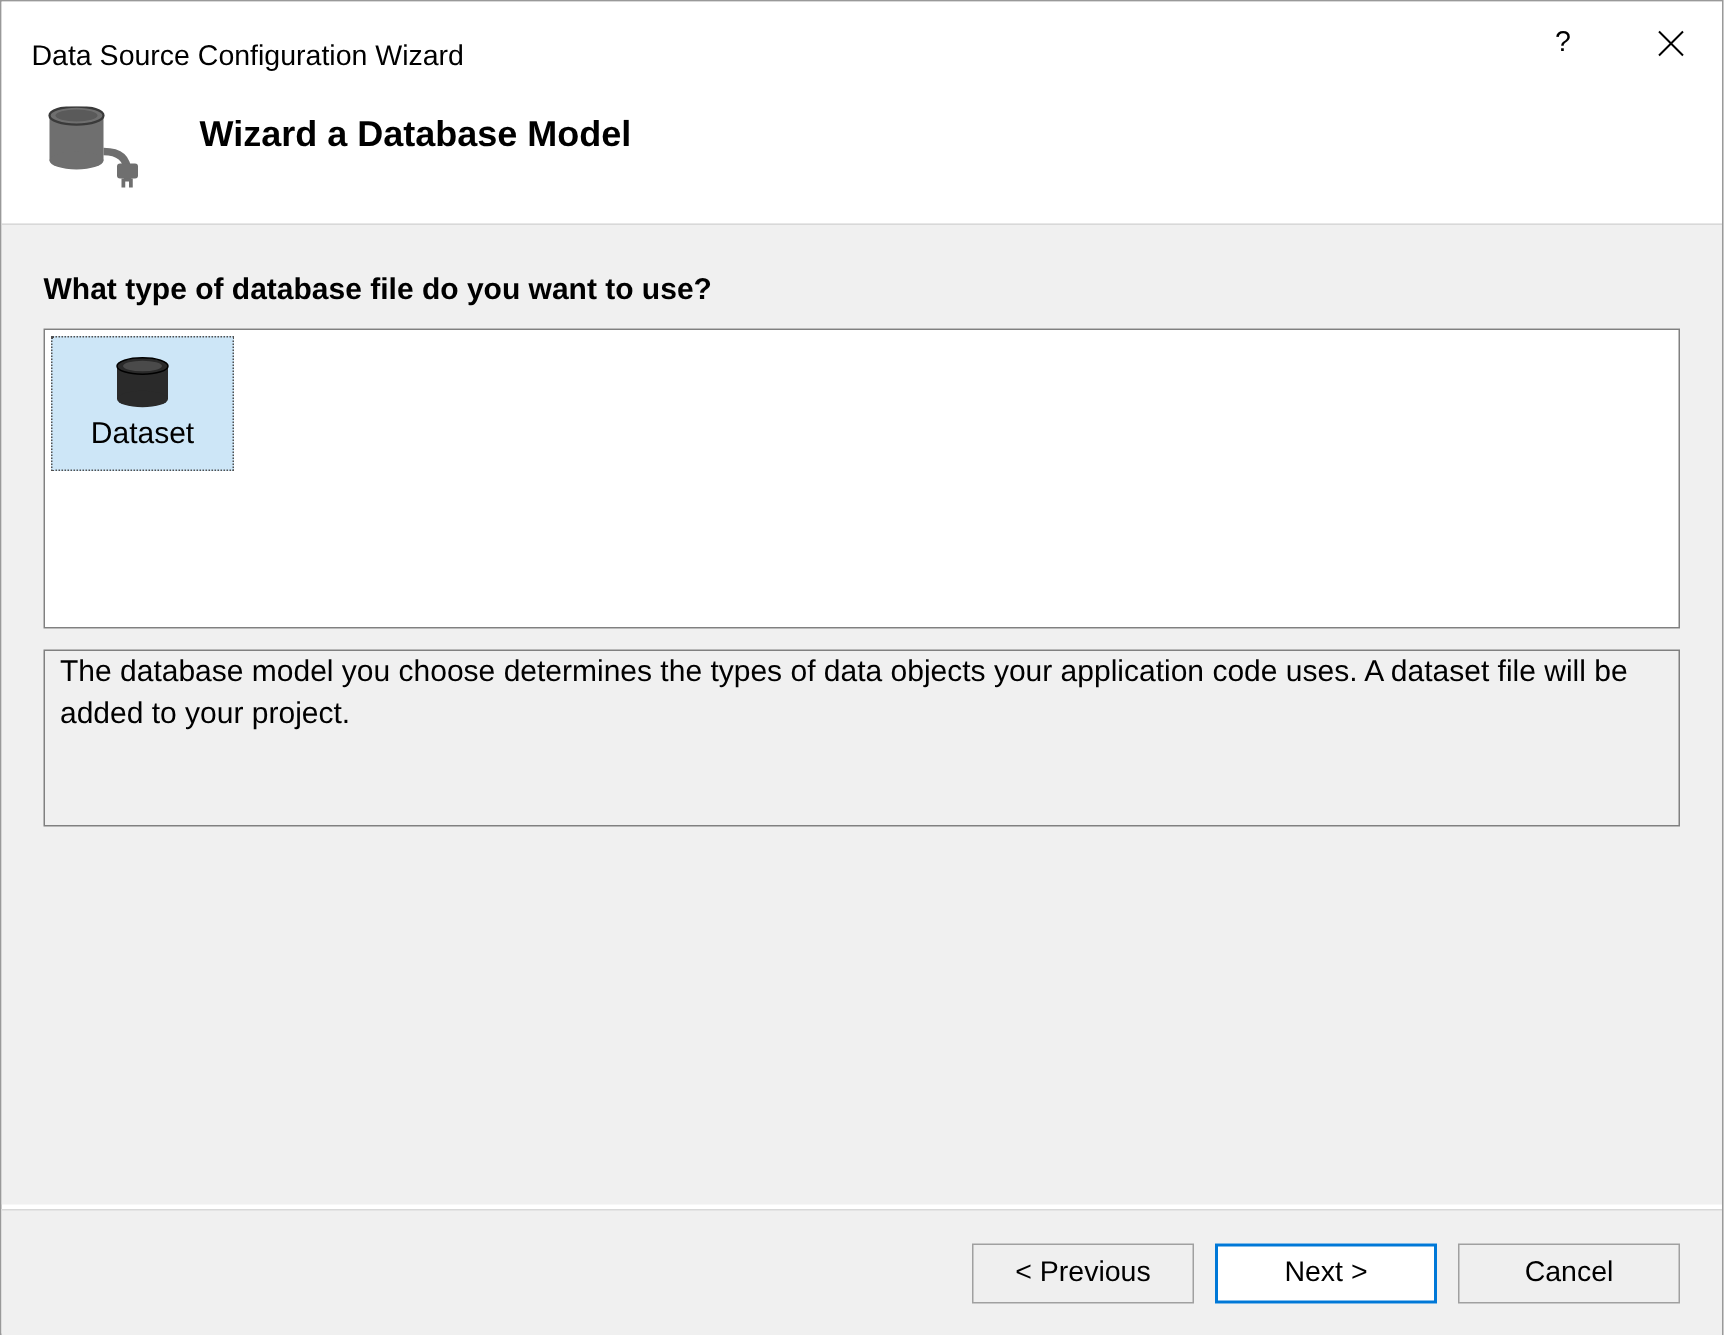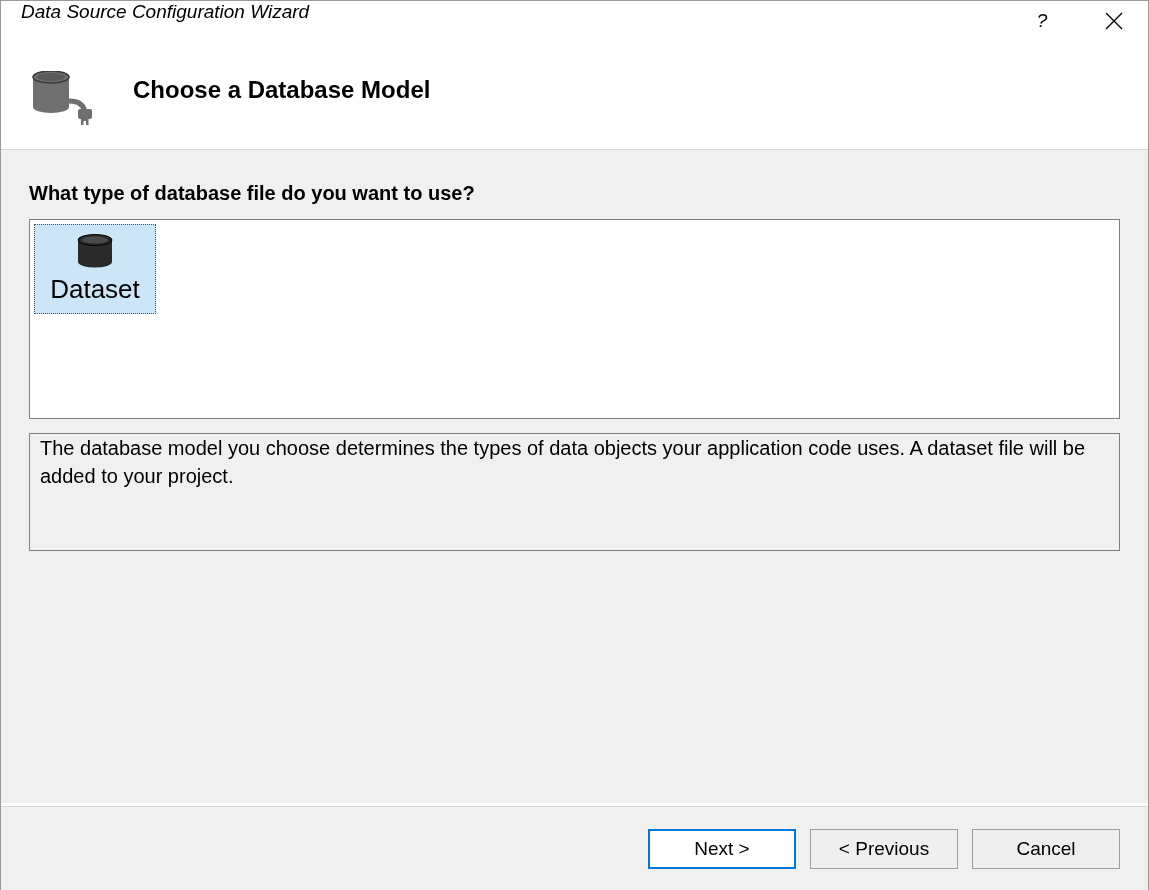--- a/index.html
+++ b/index.html
@@ -10,26 +10,25 @@
     body {
       font-family: "Segoe UI", Tahoma, Geneva, Verdana, sans-serif;
       background: #ffffff;
       width: 1149px;
       height: 890px;
       overflow: hidden;
       border: 1px solid #999999;
     }
     .titlebar {
       display: flex;
-      align-items: flex-start;
+      align-items: flex-end;
       justify-content: space-between;
       height: 48px;
       padding: 0 14px 0 20px;
       background: #ffffff;
-      font-style: italic;
     }
     .titlebar-title {
       font-size: 19px;
       color: #000000;
       font-weight: 400;
     }
     .titlebar-controls {
       display: flex;
       align-items: center;
       gap: 32px;
@@ -103,21 +102,21 @@
       background: #cde6f7;
       border: 1px dotted #505050;
       cursor: pointer;
     }
     .model-item-icon {
       width: 40px;
       height: 36px;
       margin-bottom: 4px;
     }
     .model-item-label {
-      font-size: 26px;
+      font-size: 20px;
       color: #000000;
     }
 
     .description-box {
       margin-top: 14px;
       border: 1px solid #808080;
       padding: 0 10px;
       height: 118px;
     }
     .description-text {
@@ -189,21 +188,21 @@
       <rect x="4" y="6" width="36" height="30" fill="#6f6f6f"></rect>
       <ellipse cx="22" cy="36" rx="18" ry="6" fill="#6f6f6f"></ellipse>
       <ellipse cx="22" cy="6" rx="18" ry="6" fill="none" stroke="#3a3a3a" stroke-width="1.5"></ellipse>
       <ellipse cx="22" cy="6" rx="14" ry="4" fill="#5a5a5a"></ellipse>
       <path d="M 40 30 Q 56 30 56 44 L 56 50" fill="none" stroke="#6f6f6f" stroke-width="5"></path>
       <rect x="49" y="38" width="14" height="10" rx="2" fill="#6f6f6f"></rect>
       <rect x="52" y="48" width="2.5" height="6" fill="#6f6f6f"></rect>
       <rect x="57" y="48" width="2.5" height="6" fill="#6f6f6f"></rect>
     </svg>
   </div>
-  <div class="header-title">Choose a Database Model</div>
+  <div class="header-title">Wizard a Database Model</div>
 </div>
 
 <div class="content-area">
   <div class="question-label">What type of database file do you want to use?</div>
 
   <div class="model-list">
     <div class="model-item">
       <div class="model-item-icon">
         <svg width="40" height="36" viewBox="0 0 40 36">
           <ellipse cx="20" cy="6" rx="17" ry="5.5" fill="#2a2a2a"></ellipse>
@@ -216,22 +215,22 @@
       <div class="model-item-label">Dataset</div>
     </div>
   </div>
 
   <div class="description-box">
     <div class="description-text">The database model you choose determines the types of data objects your application code uses. A dataset file will be added to your project.</div>
   </div>
 </div>
 
 <div class="footer">
+  <button class="wiz-button">
+    <span>&lt; Previous</span>
+  </button>
   <button class="wiz-button primary">
     <span>Next &gt;</span>
   </button>
   <button class="wiz-button">
-    <span>&lt; Previous</span>
-  </button>
-  <button class="wiz-button">
     <span>Cancel</span>
   </button>
 </div>
 
 </body></html>

